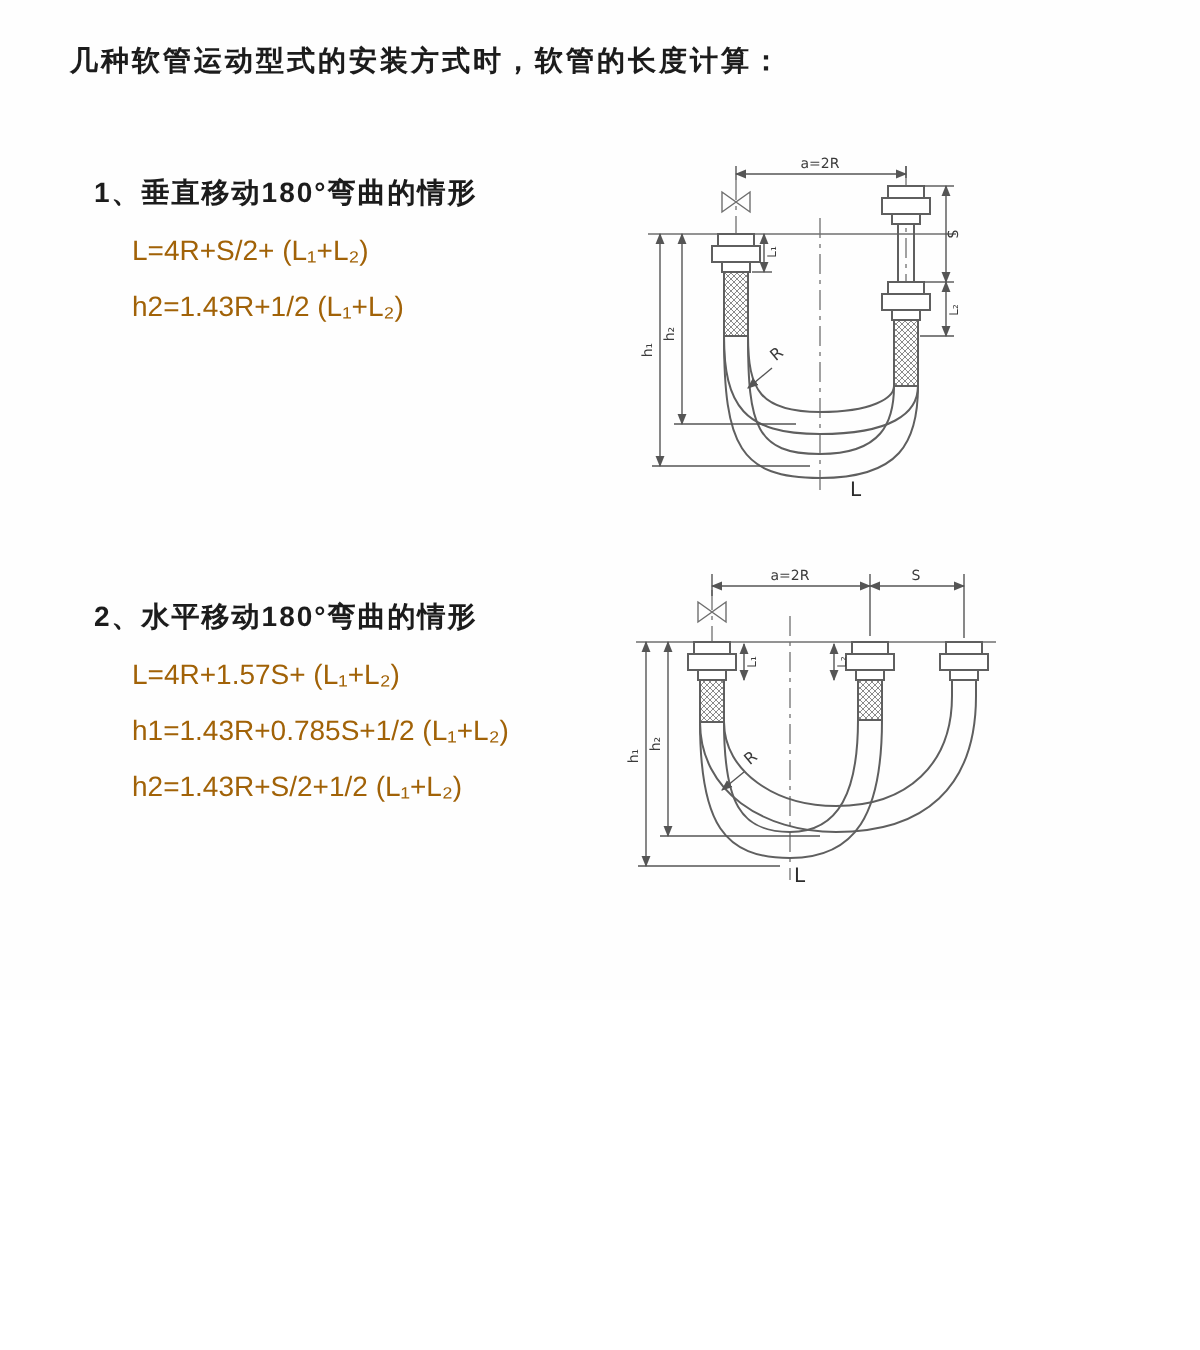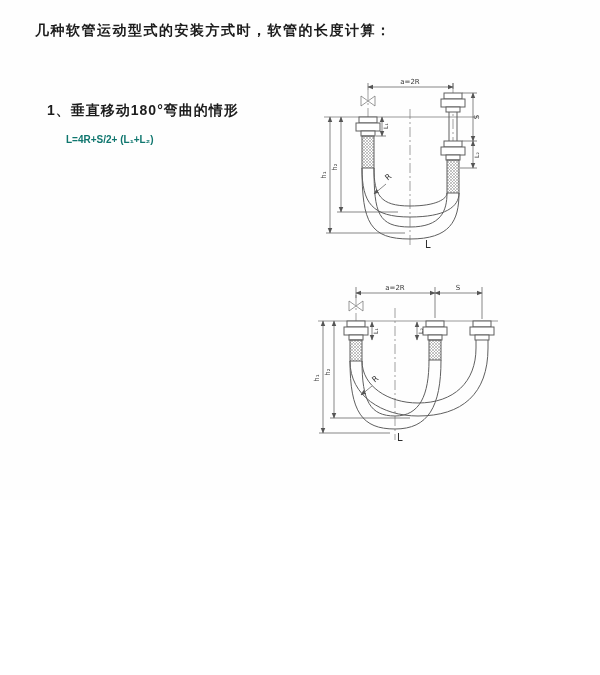--- a/index.html
+++ b/index.html
@@ -1,22 +1,22 @@
 <!DOCTYPE html>
 <html><head>
 <meta charset="utf-8">
 <style>
   html,body{margin:0;padding:0;background:#fff;}
   .page{position:relative;width:600px;height:500px;background:#fefefe;overflow:hidden;
         font-family:"Liberation Sans","DejaVu Sans",sans-serif;color:#1c1c1c;}
   .title{position:absolute;left:35px;top:22px;font-size:14px;font-weight:bold;letter-spacing:1.5px;}
   .sec{position:absolute;}
   .heading{font-size:14px;font-weight:bold;letter-spacing:1px;margin-bottom:10px;white-space:nowrap;}
-  .formula{font-size:10px;padding-left:19px;margin-bottom:9px;line-height:19px;white-space:nowrap;
-           font-weight:700;color:#0f766e;}
+  .formula{font-size:14px;padding-left:19px;margin-bottom:9px;line-height:19px;white-space:nowrap;
+           font-weight:400;color:#a16207;}
   svg{position:absolute;overflow:visible;}
   svg text{font-family:"DejaVu Sans","Liberation Sans",sans-serif;font-size:7px;fill:#3a3a3a;}
   svg text.big{font-size:10px;fill:#2c2c2c;}
   svg text.med{font-size:8px;}
   svg text.tiny{font-size:6px;}
   .line{stroke:#5f5f5f;stroke-width:1;fill:none;}
   .thin{stroke:#6f6f6f;stroke-width:0.7;fill:none;}
   .dim{stroke:#555;stroke-width:0.7;fill:none;}
   .cl{stroke:#7a7a7a;stroke-width:0.7;fill:none;stroke-dasharray:10 3 2 3;}
   .part{fill:#fff;stroke:#5f5f5f;stroke-width:1;}
@@ -33,25 +33,32 @@
         <path d="M0,1 L10,5 L0,9 z" fill="#555"></path>
       </marker>
       <pattern id="hatch" width="3" height="3" patternUnits="userSpaceOnUse">
         <path d="M0,0 L3,3 M3,0 L0,3" stroke="#8a8a8a" stroke-width="0.5"></path>
       </pattern>
     </defs>
   </svg>
 
   <div class="title">几种软管运动型式的安装方式时，软管的长度计算：</div>
 
-  <div class="sec" style="left:47px;top:102px;">
+  <div class="sec" style="left:47px;top:88px;">
     <div class="heading">1、垂直移动180°弯曲的情形</div>
     <div class="formula">L=4R+S/2+ (L₁+L₂)</div>
+    <div class="formula">h2=1.43R+1/2 (L₁+L₂)</div>
   </div>
 
+  <div class="sec" style="left:47px;top:300px;">
+    <div class="heading">2、水平移动180°弯曲的情形</div>
+    <div class="formula">L=4R+1.57S+ (L₁+L₂)</div>
+    <div class="formula">h1=1.43R+0.785S+1/2 (L₁+L₂)</div>
+    <div class="formula">h2=1.43R+S/2+1/2 (L₁+L₂)</div>
+  </div>
 
   <div class="sec" style="left:47px;top:515px;">
   </div>
 
   <svg style="left:310px;top:75px;" width="270" height="180" viewBox="0 0 270 180">
     <g>
       <line class="cl" x1="58" y1="15" x2="58" y2="42"></line>
       <line class="cl" x1="143" y1="8" x2="143" y2="85"></line>
       <line class="cl" x1="100" y1="34" x2="100" y2="170"></line>
       <line class="thin" x1="14" y1="42" x2="168" y2="42"></line>

